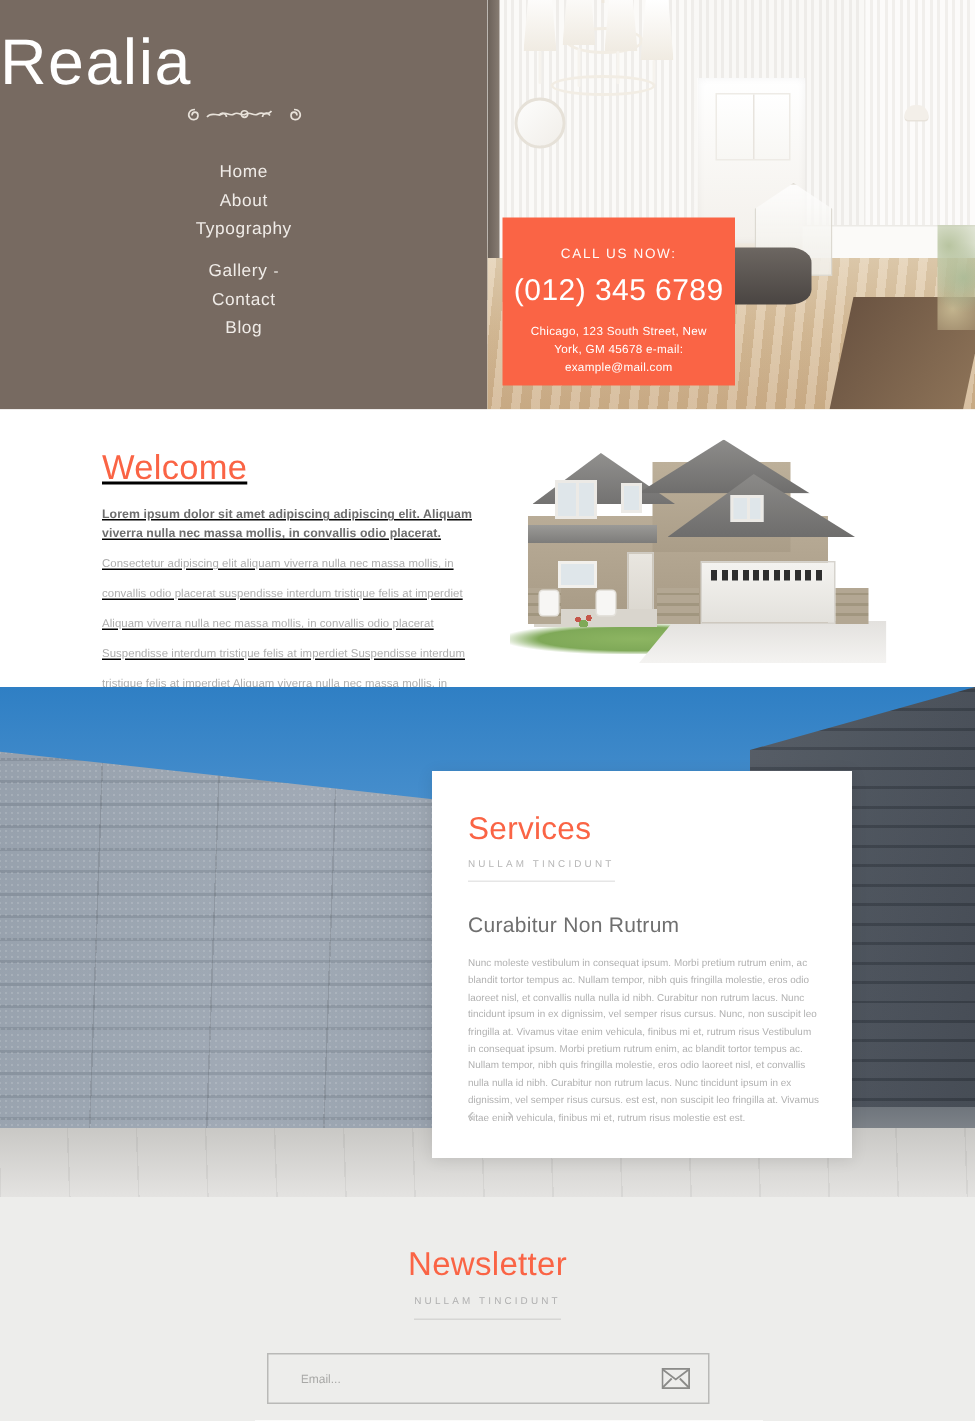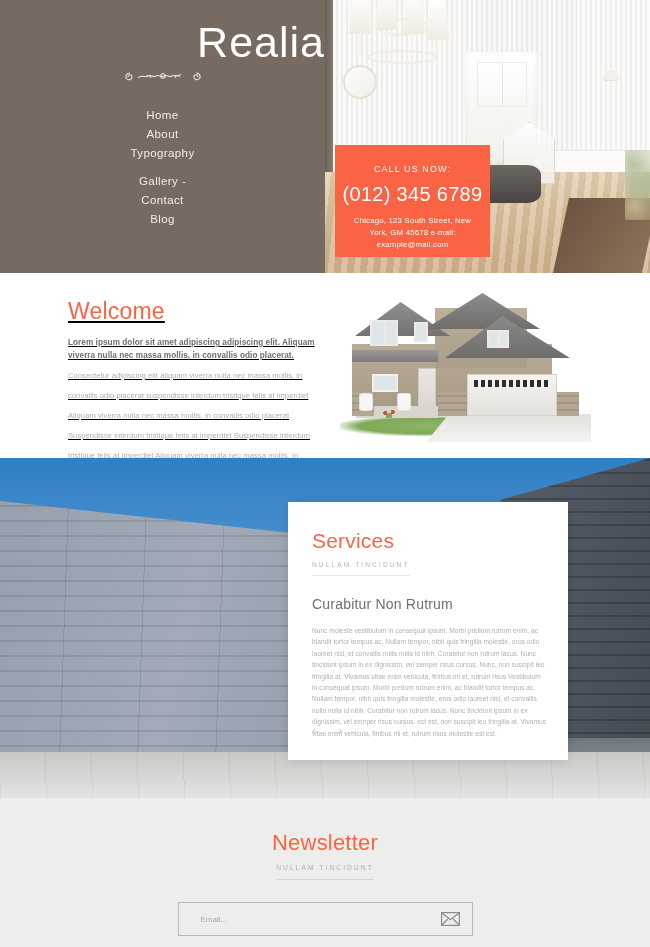--- a/index.html
+++ b/index.html
@@ -11,21 +11,21 @@
     position:relative;
   }
   .page { position:relative; width:650px; height:947px; }
 
   
   .hero { position:relative; width:650px; height:273px; overflow:hidden; }
   .hero-left {
     position:absolute; left:0; top:0; width:325px; height:273px;
     background:#776a61;
   }
-  .logo-wrap { position:absolute; left:0; top:20px; width:325px; text-align:right; }
+  .logo-wrap { position:absolute; left:0; top:20px; width:325px; text-align:left; }
   .logo-text {
     font-size:43px; color:#ffffff; font-weight:300; letter-spacing:1px;
     line-height:1.05; font-family:"Liberation Sans", sans-serif;
   }
   .logo-orn {
     margin:3px auto 0; width:90px; height:18px; position:relative;
   }
   .logo-orn svg { display:block; width:90px; height:18px; }
 
   .nav { position:absolute; left:0; top:106px; width:325px; text-align:center; }
@@ -298,21 +298,21 @@
     background:
       repeating-linear-gradient(88deg, rgba(0,0,0,.05) 0 1px, transparent 1px 46px),
       linear-gradient(to bottom,#c9c8c5,#e4e3e1);
   }
   .sv-curb {
     position:absolute; left:505px; bottom:34px; width:145px; height:26px;
     background:linear-gradient(to bottom,#6f757c,#888d93);
   }
 
   .sv-card {
-    position:absolute; left:288px; top:502px; width:280px; height:258px;
+    position:absolute; left:288px; top:514px; width:280px; height:258px;
     background:#ffffff; z-index:6;
     box-shadow:0 1px 10px rgba(0,0,0,.10);
     padding:27px 22px 0 24px;
   }
   .sv-title {
     color:#fa6445; font-size:21px; font-weight:300; letter-spacing:.2px;
   }
   .sv-sub {
     margin-top:6px; font-size:6.6px; letter-spacing:2.1px; color:#b6b6b6;
     padding-bottom:7px; border-bottom:1px solid #e6e6e6; display:inline-block;

